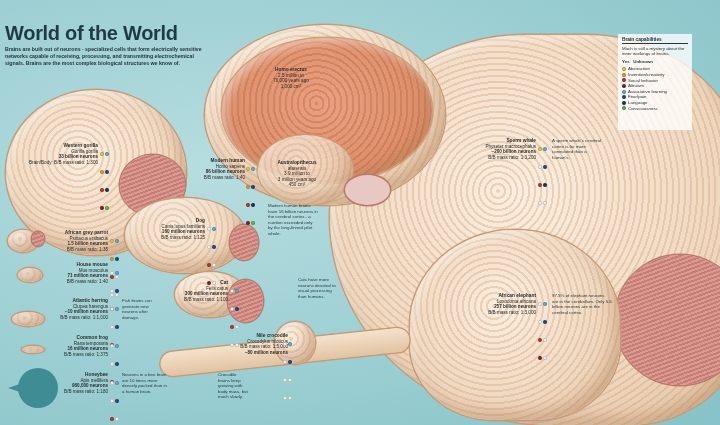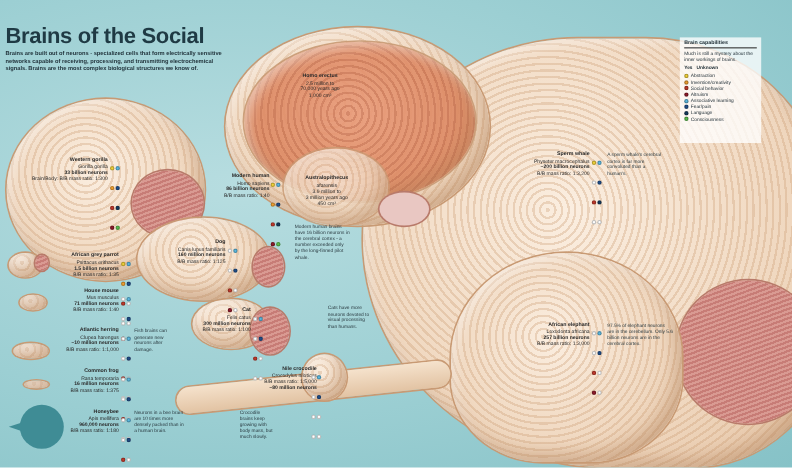--- a/index.html
+++ b/index.html
@@ -28,21 +28,21 @@
   .legend .lt { font-weight:bold; font-size:4.8px; border-bottom:0.6px solid #333; margin-bottom:2px; }
   .legend .li { display:flex; align-items:center; gap:2px; }
   .legend .sw { width:4px; height:4px; border-radius:50%; border:0.5px solid rgba(0,0,0,.3); box-sizing:border-box; }
   .legend .key { font-weight:bold; margin:2px 0; }
   .honeybee { position:absolute; left:18px; top:368px; width:40px; height:40px; border-radius:50%; background:#3f8c95; }
   .honeybee::after{ content:""; position:absolute; left:-10px; top:16px; border-right:12px solid #3f8c95; border-top:4px solid transparent; border-bottom:4px solid transparent; }
 </style>
 </head>
 <body>
 
-<div class="title">Brains of the Social</div>
+<div class="title">World of the World</div>
 <div class="intro">Brains are built out of neurons - specialized cells that form electrically sensitive networks capable of receiving, processing, and transmitting electrochemical signals. Brains are the most complex biological structures we know of.</div>
 
 <div class="brain" style="left:330px; top:35px; width:420px; height:390px; border-radius:48% 40% 30% 55%;"></div>
 <div class="cereb" style="left:615px; top:255px; width:130px; height:130px;"></div>
 <div class="brain" style="left:410px; top:230px; width:210px; height:190px; border-radius:50% 50% 40% 40%;"></div>
 
 <div class="brain" style="left:205px; top:25px; width:240px; height:180px;"></div>
 <div class="brain orange" style="left:222px; top:38px; width:210px; height:145px; opacity:.9;"></div>
 <div class="brain" style="left:258px; top:135px; width:95px; height:70px; opacity:.8;"></div>
 <div class="cereb" style="left:345px; top:175px; width:45px; height:30px; background:#e9c7c2;"></div>

